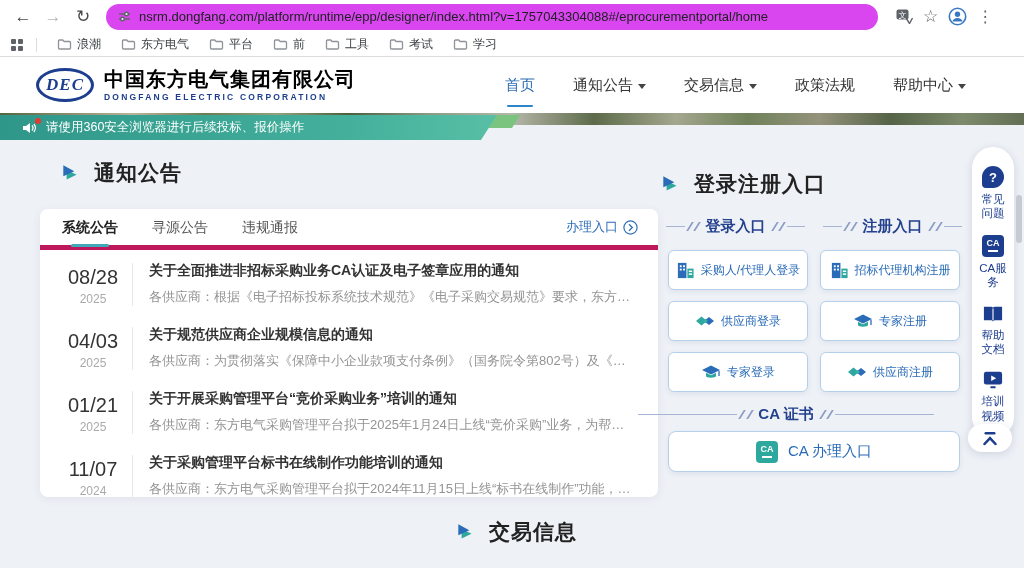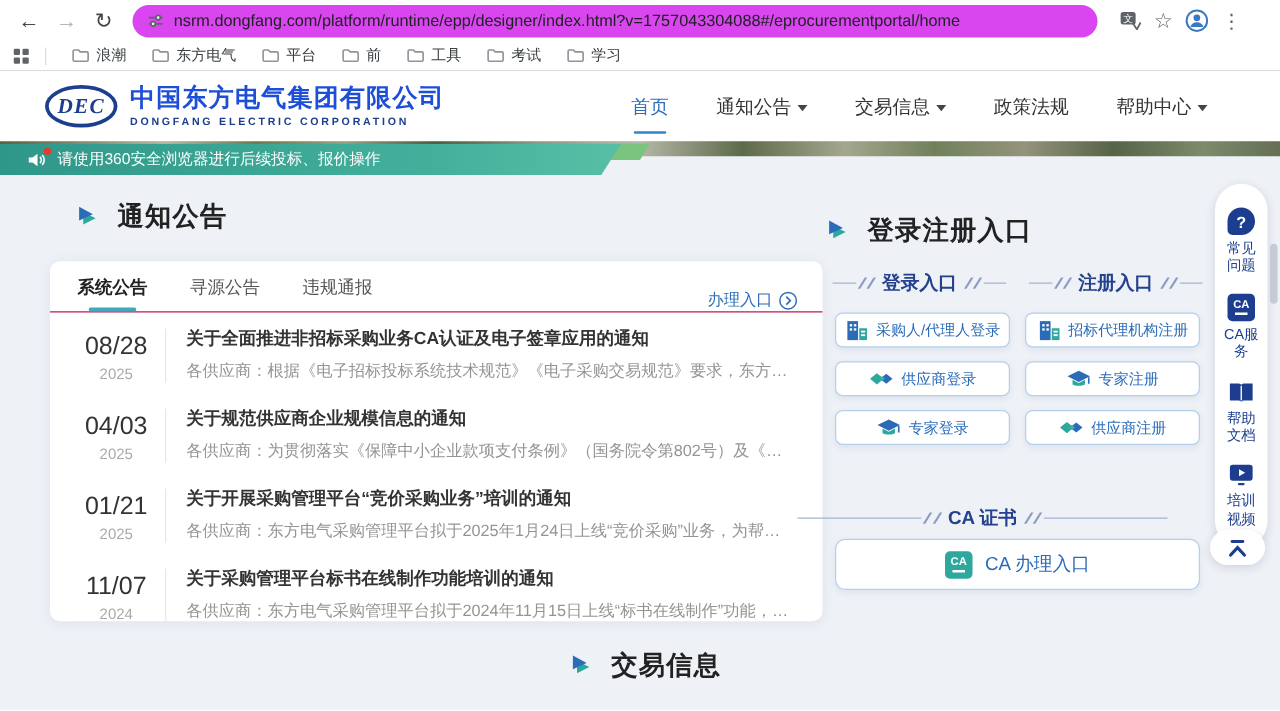--- a/index.html
+++ b/index.html
@@ -24,21 +24,21 @@
   .bookmark { display:flex; align-items:center; gap:5px; font-size:12px; color:#3c4043;
               padding:2px 8px; border-radius:6px; cursor:pointer; }
 
   
   .site-header { height:56px; background:#fff; display:flex; align-items:center; padding:0 58px 0 36px; }
   .logo-wrap { display:flex; align-items:center; gap:10px; }
   .logo-oval { width:58px; height:34px; border:3px solid #1d3e8f; border-radius:50%;
                display:flex; align-items:center; justify-content:center;
                font-family:"Liberation Serif", serif; font-weight:bold; font-style:italic;
                font-size:17px; color:#1d3e8f; letter-spacing:1px; }
-  .company-cn { font-size:20px; font-weight:bold; color:#1d4ed8; letter-spacing:1px; line-height:1.1; }
+  .company-cn { font-size:20px; font-weight:bold; color:#000000; letter-spacing:1px; line-height:1.1; }
   .company-en { font-size:8.5px; font-weight:bold; color:#1d3e8f; letter-spacing:2.2px; margin-top:2px; }
   .main-nav { margin-left:auto; display:flex; align-items:center; gap:38px; }
   .nav-item { font-size:15px; color:#333; display:flex; align-items:center; gap:5px;
               cursor:pointer; position:relative; padding:6px 0; }
   .nav-item.active { color:#2e6eb5; }
   .nav-item.active::after { content:""; position:absolute; left:50%; transform:translateX(-50%);
               bottom:-6px; width:26px; height:2px; background:#2e86c8; border-radius:2px; }
   .caret { width:0; height:0; border-left:4.5px solid transparent; border-right:4.5px solid transparent;
            border-top:5.5px solid #444; margin-top:2px; }
 
@@ -60,21 +60,21 @@
   .ribbon-text { font-size:12.5px; color:#ffffff; white-space:nowrap; }
 
   
   .section-header { position:absolute; display:flex; align-items:center; gap:12px; }
   .section-title { font-size:21px; font-weight:bold; color:#222; letter-spacing:1px; }
 
   
   .sh-notices { left:60px; top:46px; }
   .notice-card { position:absolute; left:40px; top:96px; width:618px; height:288px;
     background:#fff; border-radius:8px; box-shadow:0 2px 10px rgba(60,80,120,.08); }
-  .tabs-row { display:flex; align-items:flex-end; padding:0 20px; border-bottom:1px solid #be185d; height:41px; }
+  .tabs-row { display:flex; align-items:center; padding:0 20px; border-bottom:5px solid #be185d; height:41px; }
   .tab { font-size:14px; color:#555; margin-right:30px; padding:12px 2px 10px; position:relative; cursor:pointer; }
   .tab.active { color:#222; font-weight:bold; }
   .tab.active::after { content:""; position:absolute; left:50%; transform:translateX(-50%);
     bottom:0; width:38px; height:3px; background:#3fa9b8; border-radius:2px; }
   .more-link { margin-left:auto; display:flex; align-items:center; gap:5px; font-size:13px;
     color:#2e6eb5; cursor:pointer; }
   .notice-row { display:flex; align-items:flex-end; padding:10px 24px 8px; cursor:pointer; }
   .date-col { width:58px; text-align:center; flex-shrink:0; }
   .n-date { font-size:20px; color:#333; font-weight:500; }
   .n-year { font-size:12px; color:#aaa; margin-top:3px; }
@@ -86,21 +86,21 @@
   
   .sh-portal { left:660px; top:57px; }
   .group-headers { position:absolute; left:666px; top:104px; width:296px; display:flex; gap:18px; }
   .group-header { flex:1; display:flex; align-items:center; gap:4px; }
   .gh-line { flex:1; height:1px; background:#a7b4d4; }
   .gh-sl { width:1.5px; height:9px; background:#8b9cc4; transform:skewX(-32deg); }
   .gh-sl + .gh-sl { margin-left:2px; }
   .gh-label { font-size:15px; font-weight:bold; color:#24418e; margin:0 4px; white-space:nowrap; }
   .btn-col { position:absolute; top:137px; width:140px; display:flex; flex-direction:column; gap:11px; }
   .col-login { left:668px; } .col-register { left:820px; }
-  .portal-btn { height:28px; background:#fff; border:1px solid #b5d0ea; border-radius:6px;
+  .portal-btn { height:40px; background:#fff; border:1px solid #b5d0ea; border-radius:6px;
     box-shadow:0 2px 5px rgba(80,110,160,.10); display:flex; align-items:center; justify-content:center;
     gap:6px; font-size:12px; color:#2b6cb8; cursor:pointer; padding:0 3px; white-space:nowrap; }
   .ca-header { position:absolute; left:638px; top:292px; width:296px; }
   .ca-btn { position:absolute; left:668px; top:318px; width:292px; height:41px; background:#fff;
     border:1px solid #b5d0ea; border-radius:8px; box-shadow:0 2px 5px rgba(80,110,160,.10);
     display:flex; align-items:center; justify-content:center; gap:10px; font-size:15px;
     color:#2b6cb8; cursor:pointer; }
   .ca-badge { width:22px; height:22px; background:#2ea89e; border-radius:4px; display:flex;
     flex-direction:column; align-items:center; justify-content:center; color:#fff;
     font-size:9px; font-weight:bold; line-height:1; }

